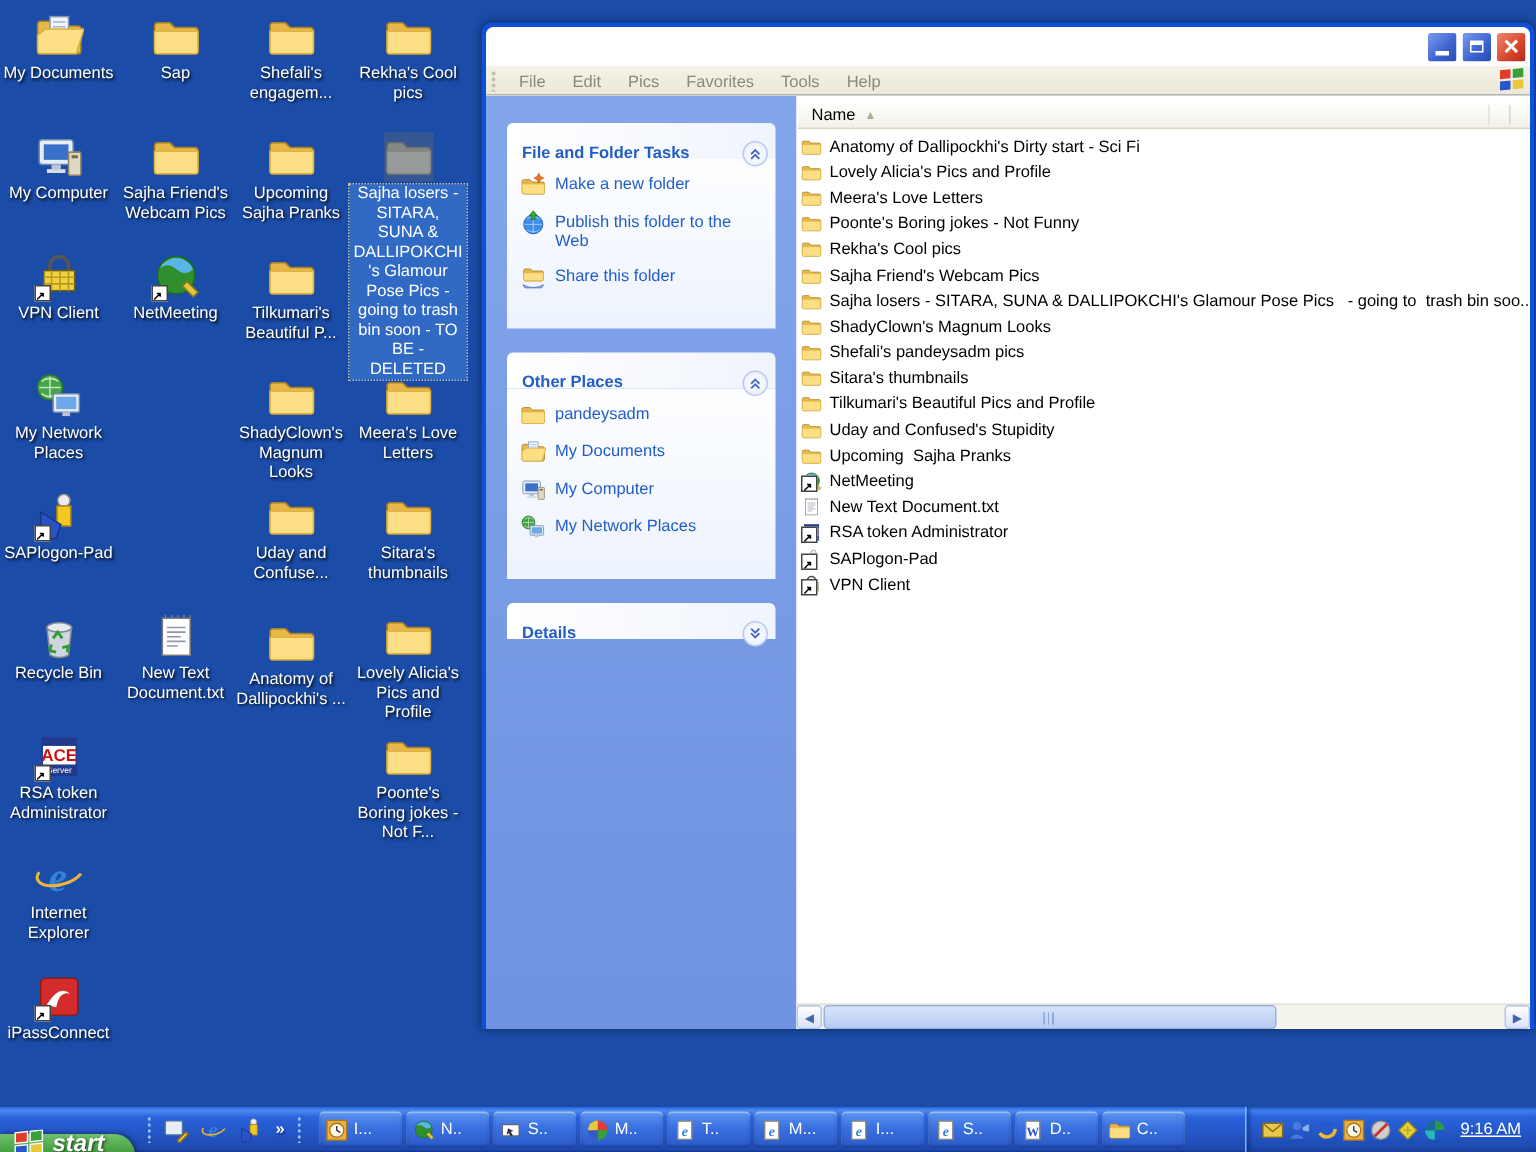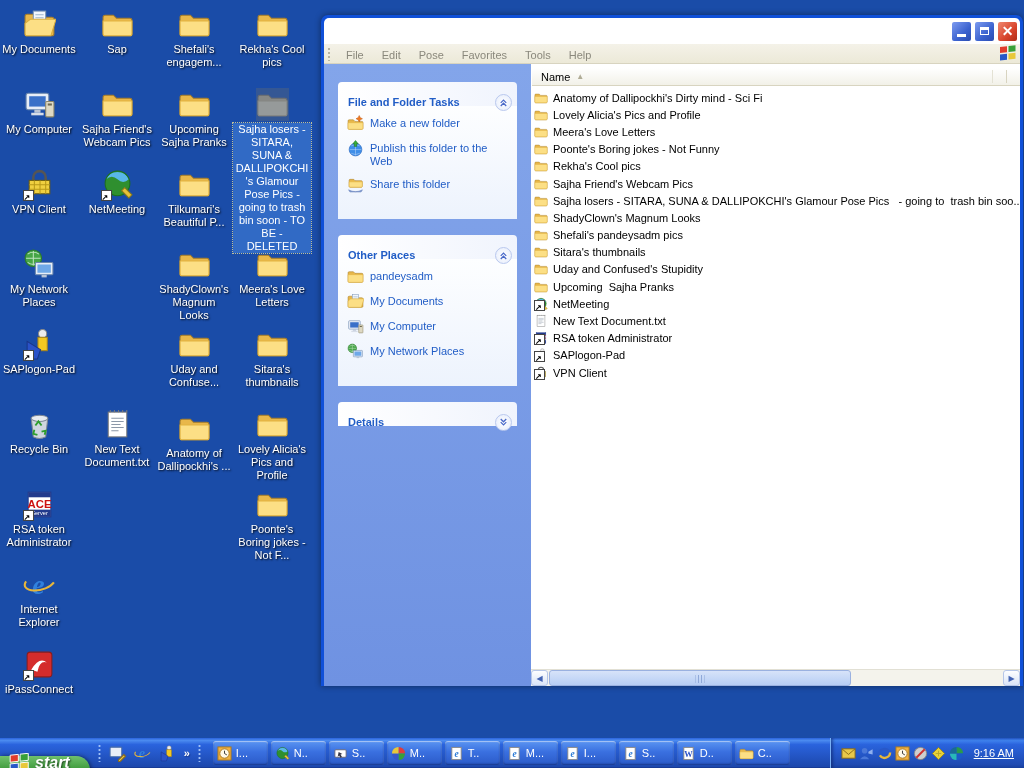--- a/index.html
+++ b/index.html
@@ -373,21 +373,21 @@
       </span>
     <span class="winbtn">
         <span class="g-max"></span>
       </span>
     <span class="winbtn close">
         <span class="g-close">✕</span>
       </span>
   </div>
   <div class="menubar">
     <span class="grip"></span>
-    <span id="menus"><span class="menu-item">File</span><span class="menu-item">Edit</span><span class="menu-item">Pose</span><span class="menu-item">Favorites</span><span class="menu-item">Tools</span><span class="menu-item">Help</span></span>
+    <span id="menus"><span class="menu-item">File</span><span class="menu-item">Edit</span><span class="menu-item">Pics</span><span class="menu-item">Favorites</span><span class="menu-item">Tools</span><span class="menu-item">Help</span></span>
     <span class="winlogo icon" id="menubar-logo">
         <svg viewBox="0 0 18 18">
           <g transform="skewY(-6) translate(0,1)">
             <rect x="1" y="1" width="7" height="6" fill="#e03c2c"></rect>
             <rect x="9.5" y="1" width="7" height="6" fill="#38a038"></rect>
             <rect x="1" y="8.5" width="7" height="6" fill="#2858c8"></rect>
             <rect x="9.5" y="8.5" width="7" height="6" fill="#e8c83a"></rect>
           </g>
         </svg>
       </span>
@@ -508,21 +508,21 @@
       <div class="colheader">
         <span>Name</span>
         <span class="sort-glyph">▲</span>
         <span class="divider"></span>
         <span class="divider2"></span>
       </div>
       <div class="filelist" id="filelist">
           <div class="frow"><span class="icon f-ic"><svg viewBox="0 0 32 32">
                 <path d="M2 9c0-1.2.8-2 2-2h8l3 3h13c1.2 0 2 .8 2 2v13c0 1.2-.8 2-2 2H4c-1.2 0-2-.8-2-2z" fill="#e8b74a" stroke="#a87e28"></path>
                 <path d="M2 12.5h28V25c0 1.2-.8 2-2 2H4c-1.2 0-2-.8-2-2z" fill="#fcdf85" stroke="#e2b441"></path>
-              </svg></span><span>Anatomy of Dallipockhi's Dirty mind - Sci Fi</span></div>
+              </svg></span><span>Anatomy of Dallipockhi's Dirty start - Sci Fi</span></div>
           <div class="frow"><span class="icon f-ic"><svg viewBox="0 0 32 32">
                 <path d="M2 9c0-1.2.8-2 2-2h8l3 3h13c1.2 0 2 .8 2 2v13c0 1.2-.8 2-2 2H4c-1.2 0-2-.8-2-2z" fill="#e8b74a" stroke="#a87e28"></path>
                 <path d="M2 12.5h28V25c0 1.2-.8 2-2 2H4c-1.2 0-2-.8-2-2z" fill="#fcdf85" stroke="#e2b441"></path>
               </svg></span><span>Lovely Alicia's Pics and Profile</span></div>
           <div class="frow"><span class="icon f-ic"><svg viewBox="0 0 32 32">
                 <path d="M2 9c0-1.2.8-2 2-2h8l3 3h13c1.2 0 2 .8 2 2v13c0 1.2-.8 2-2 2H4c-1.2 0-2-.8-2-2z" fill="#e8b74a" stroke="#a87e28"></path>
                 <path d="M2 12.5h28V25c0 1.2-.8 2-2 2H4c-1.2 0-2-.8-2-2z" fill="#fcdf85" stroke="#e2b441"></path>
               </svg></span><span>Meera's Love Letters</span></div>
           <div class="frow"><span class="icon f-ic"><svg viewBox="0 0 32 32">
                 <path d="M2 9c0-1.2.8-2 2-2h8l3 3h13c1.2 0 2 .8 2 2v13c0 1.2-.8 2-2 2H4c-1.2 0-2-.8-2-2z" fill="#e8b74a" stroke="#a87e28"></path>
@@ -545,20 +545,24 @@
                 <path d="M2 12.5h28V25c0 1.2-.8 2-2 2H4c-1.2 0-2-.8-2-2z" fill="#fcdf85" stroke="#e2b441"></path>
               </svg></span><span>ShadyClown's Magnum Looks</span></div>
           <div class="frow"><span class="icon f-ic"><svg viewBox="0 0 32 32">
                 <path d="M2 9c0-1.2.8-2 2-2h8l3 3h13c1.2 0 2 .8 2 2v13c0 1.2-.8 2-2 2H4c-1.2 0-2-.8-2-2z" fill="#e8b74a" stroke="#a87e28"></path>
                 <path d="M2 12.5h28V25c0 1.2-.8 2-2 2H4c-1.2 0-2-.8-2-2z" fill="#fcdf85" stroke="#e2b441"></path>
               </svg></span><span>Shefali's pandeysadm pics</span></div>
           <div class="frow"><span class="icon f-ic"><svg viewBox="0 0 32 32">
                 <path d="M2 9c0-1.2.8-2 2-2h8l3 3h13c1.2 0 2 .8 2 2v13c0 1.2-.8 2-2 2H4c-1.2 0-2-.8-2-2z" fill="#e8b74a" stroke="#a87e28"></path>
                 <path d="M2 12.5h28V25c0 1.2-.8 2-2 2H4c-1.2 0-2-.8-2-2z" fill="#fcdf85" stroke="#e2b441"></path>
               </svg></span><span>Sitara's thumbnails</span></div>
+          <div class="frow"><span class="icon f-ic"><svg viewBox="0 0 32 32">
+                <path d="M2 9c0-1.2.8-2 2-2h8l3 3h13c1.2 0 2 .8 2 2v13c0 1.2-.8 2-2 2H4c-1.2 0-2-.8-2-2z" fill="#e8b74a" stroke="#a87e28"></path>
+                <path d="M2 12.5h28V25c0 1.2-.8 2-2 2H4c-1.2 0-2-.8-2-2z" fill="#fcdf85" stroke="#e2b441"></path>
+              </svg></span><span>Tilkumari's Beautiful Pics and Profile</span></div>
           <div class="frow"><span class="icon f-ic"><svg viewBox="0 0 32 32">
                 <path d="M2 9c0-1.2.8-2 2-2h8l3 3h13c1.2 0 2 .8 2 2v13c0 1.2-.8 2-2 2H4c-1.2 0-2-.8-2-2z" fill="#e8b74a" stroke="#a87e28"></path>
                 <path d="M2 12.5h28V25c0 1.2-.8 2-2 2H4c-1.2 0-2-.8-2-2z" fill="#fcdf85" stroke="#e2b441"></path>
               </svg></span><span>Uday and Confused's Stupidity</span></div>
           <div class="frow"><span class="icon f-ic"><svg viewBox="0 0 32 32">
                 <path d="M2 9c0-1.2.8-2 2-2h8l3 3h13c1.2 0 2 .8 2 2v13c0 1.2-.8 2-2 2H4c-1.2 0-2-.8-2-2z" fill="#e8b74a" stroke="#a87e28"></path>
                 <path d="M2 12.5h28V25c0 1.2-.8 2-2 2H4c-1.2 0-2-.8-2-2z" fill="#fcdf85" stroke="#e2b441"></path>
               </svg></span><span>Upcoming  Sajha Pranks</span></div>
           <div class="frow"><span class="icon f-ic shortcut"><svg viewBox="0 0 32 32">
                 <circle cx="16" cy="15" r="12" fill="#2f8f2f"></circle>

